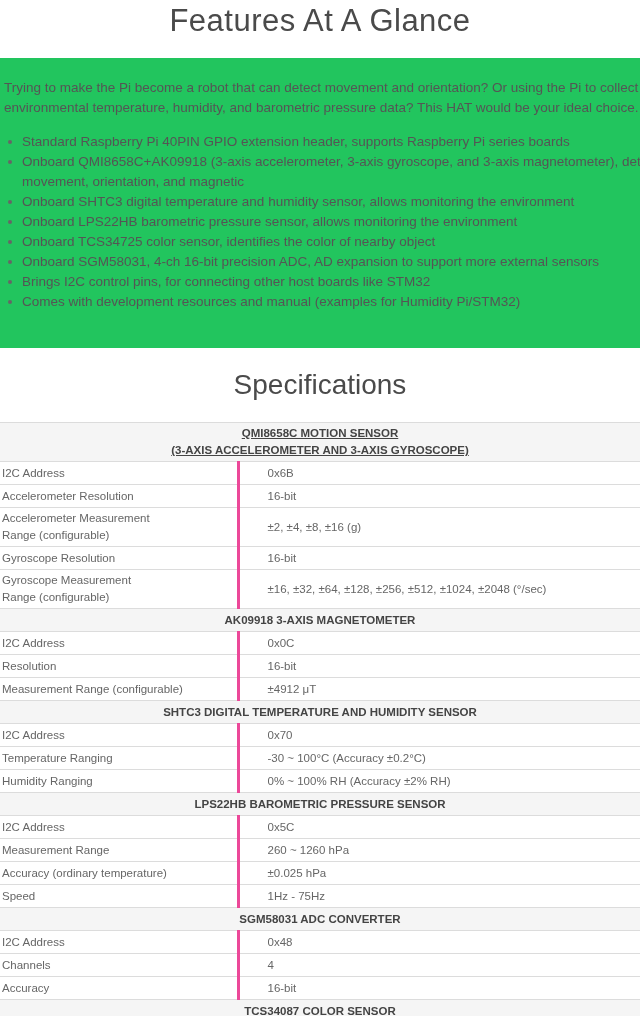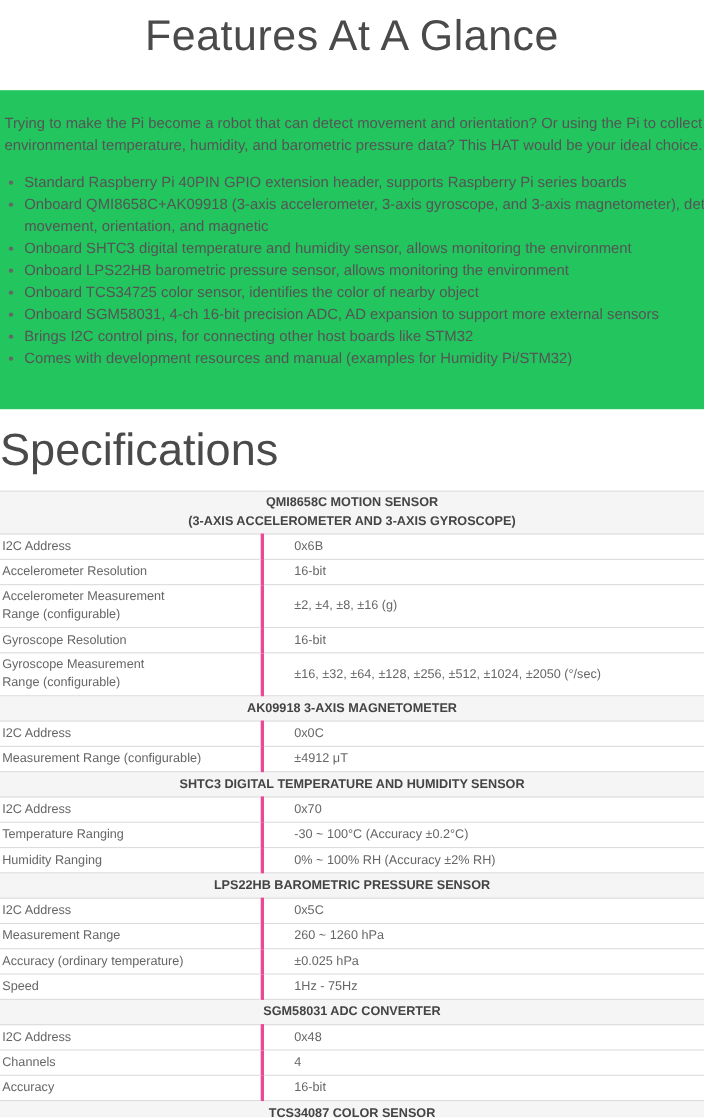--- a/index.html
+++ b/index.html
@@ -3,22 +3,22 @@
 <meta charset="utf-8">
 <style>
   html, body { margin: 0; padding: 0; }
   body {
     width: 640px; height: 1016px; overflow: hidden;
     background: #ffffff;
     font-family: "Liberation Sans", "DejaVu Sans", sans-serif;
     color: #555555;
   }
   .title-top {
-    height: 50px; margin: 16px; text-align: center;
-    font-size: 39px; font-weight: 300; color: #4a4a4a;
+    height: 50px; margin: 4px; text-align: center;
+    font-size: 31px; font-weight: 300; color: #4a4a4a;
     line-height: 34px; padding-top: 0; letter-spacing: 0.5px;
   }
   .features {
     background: #22c55e;
     padding: 20px 0 12px 0;
     height: 290px; box-sizing: border-box;
   }
   .intro {
     margin: 0 0 14px 0; padding: 0 4px;
     font-size: 13.5px; line-height: 20px; color: #555;
@@ -27,22 +27,22 @@
   .feat-list { margin: 0; padding: 0 0 0 22px; list-style: none; }
   .feat-list li {
     position: relative; font-size: 13.5px; line-height: 20px; color: #555;
     white-space: nowrap;
   }
   .feat-list li::before {
     content: ""; position: absolute; left: -14px; top: 8px;
     width: 4px; height: 4px; border-radius: 50%; background: #666;
   }
   .title-spec {
-    height: 74px; margin: 0; text-align: left;
-    font-size: 41px; font-weight: 300; color: #4a4a4a;
+    height: 74px; margin: 0; text-align: center;
+    font-size: 28px; font-weight: 300; color: #4a4a4a;
     line-height: 74px; box-sizing: border-box; padding-top: 0;
   }
   table.spec {
     width: 640px; border-collapse: collapse; table-layout: fixed;
     font-size: 11.5px; color: #666;
     border-top: 1px solid #dcdcdc;
   }
   table.spec col.c1 { width: 238px; }
   table.spec td {
     border-bottom: 1px solid #dcdcdc; padding: 0 2px; height: 22px;
@@ -80,49 +80,53 @@
 <h2 class="title-spec">Specifications</h2>
 
 <table class="spec">
   <colgroup>
       <col class="c1">
       <col>
     </colgroup>
   <tbody>
 
     <tr class="sec">
-        <td colspan="2" style="height:36px;"><span>QMI8658C MOTION SENSOR</span><br><span>(3-AXIS ACCELEROMETER AND 3-AXIS GYROSCOPE)</span></td>
+        <td colspan="2" style="height:36px;text-decoration:underline;"><span>QMI8658C MOTION SENSOR</span><br><span>(3-AXIS ACCELEROMETER AND 3-AXIS GYROSCOPE)</span></td>
       </tr>
     <tr>
         <td>I2C Address</td>
         <td class="v">0x6B</td>
       </tr>
     <tr>
         <td>Accelerometer Resolution</td>
         <td class="v">16-bit</td>
       </tr>
     <tr class="tall">
         <td><span>Accelerometer Measurement</span><br><span>Range (configurable)</span></td>
         <td class="v">±2, ±4, ±8, ±16 (g)</td>
       </tr>
     <tr>
         <td>Gyroscope Resolution</td>
         <td class="v">16-bit</td>
       </tr>
     <tr class="tall">
         <td><span>Gyroscope Measurement</span><br><span>Range (configurable)</span></td>
-        <td class="v">±16, ±32, ±64, ±128, ±256, ±512, ±1024, ±2050 (°/sec)</td>
+        <td class="v">±16, ±32, ±64, ±128, ±256, ±512, ±1024, ±2048 (°/sec)</td>
       </tr>
 
     <tr class="sec">
         <td colspan="2">AK09918 3-AXIS MAGNETOMETER</td>
       </tr>
     <tr>
         <td>I2C Address</td>
         <td class="v">0x0C</td>
+      </tr>
+    <tr>
+        <td>Resolution</td>
+        <td class="v">16-bit</td>
       </tr>
     <tr>
         <td>Measurement Range (configurable)</td>
         <td class="v">±4912 μT</td>
       </tr>
 
     <tr class="sec">
         <td colspan="2">SHTC3 DIGITAL TEMPERATURE AND HUMIDITY SENSOR</td>
       </tr>
     <tr>

